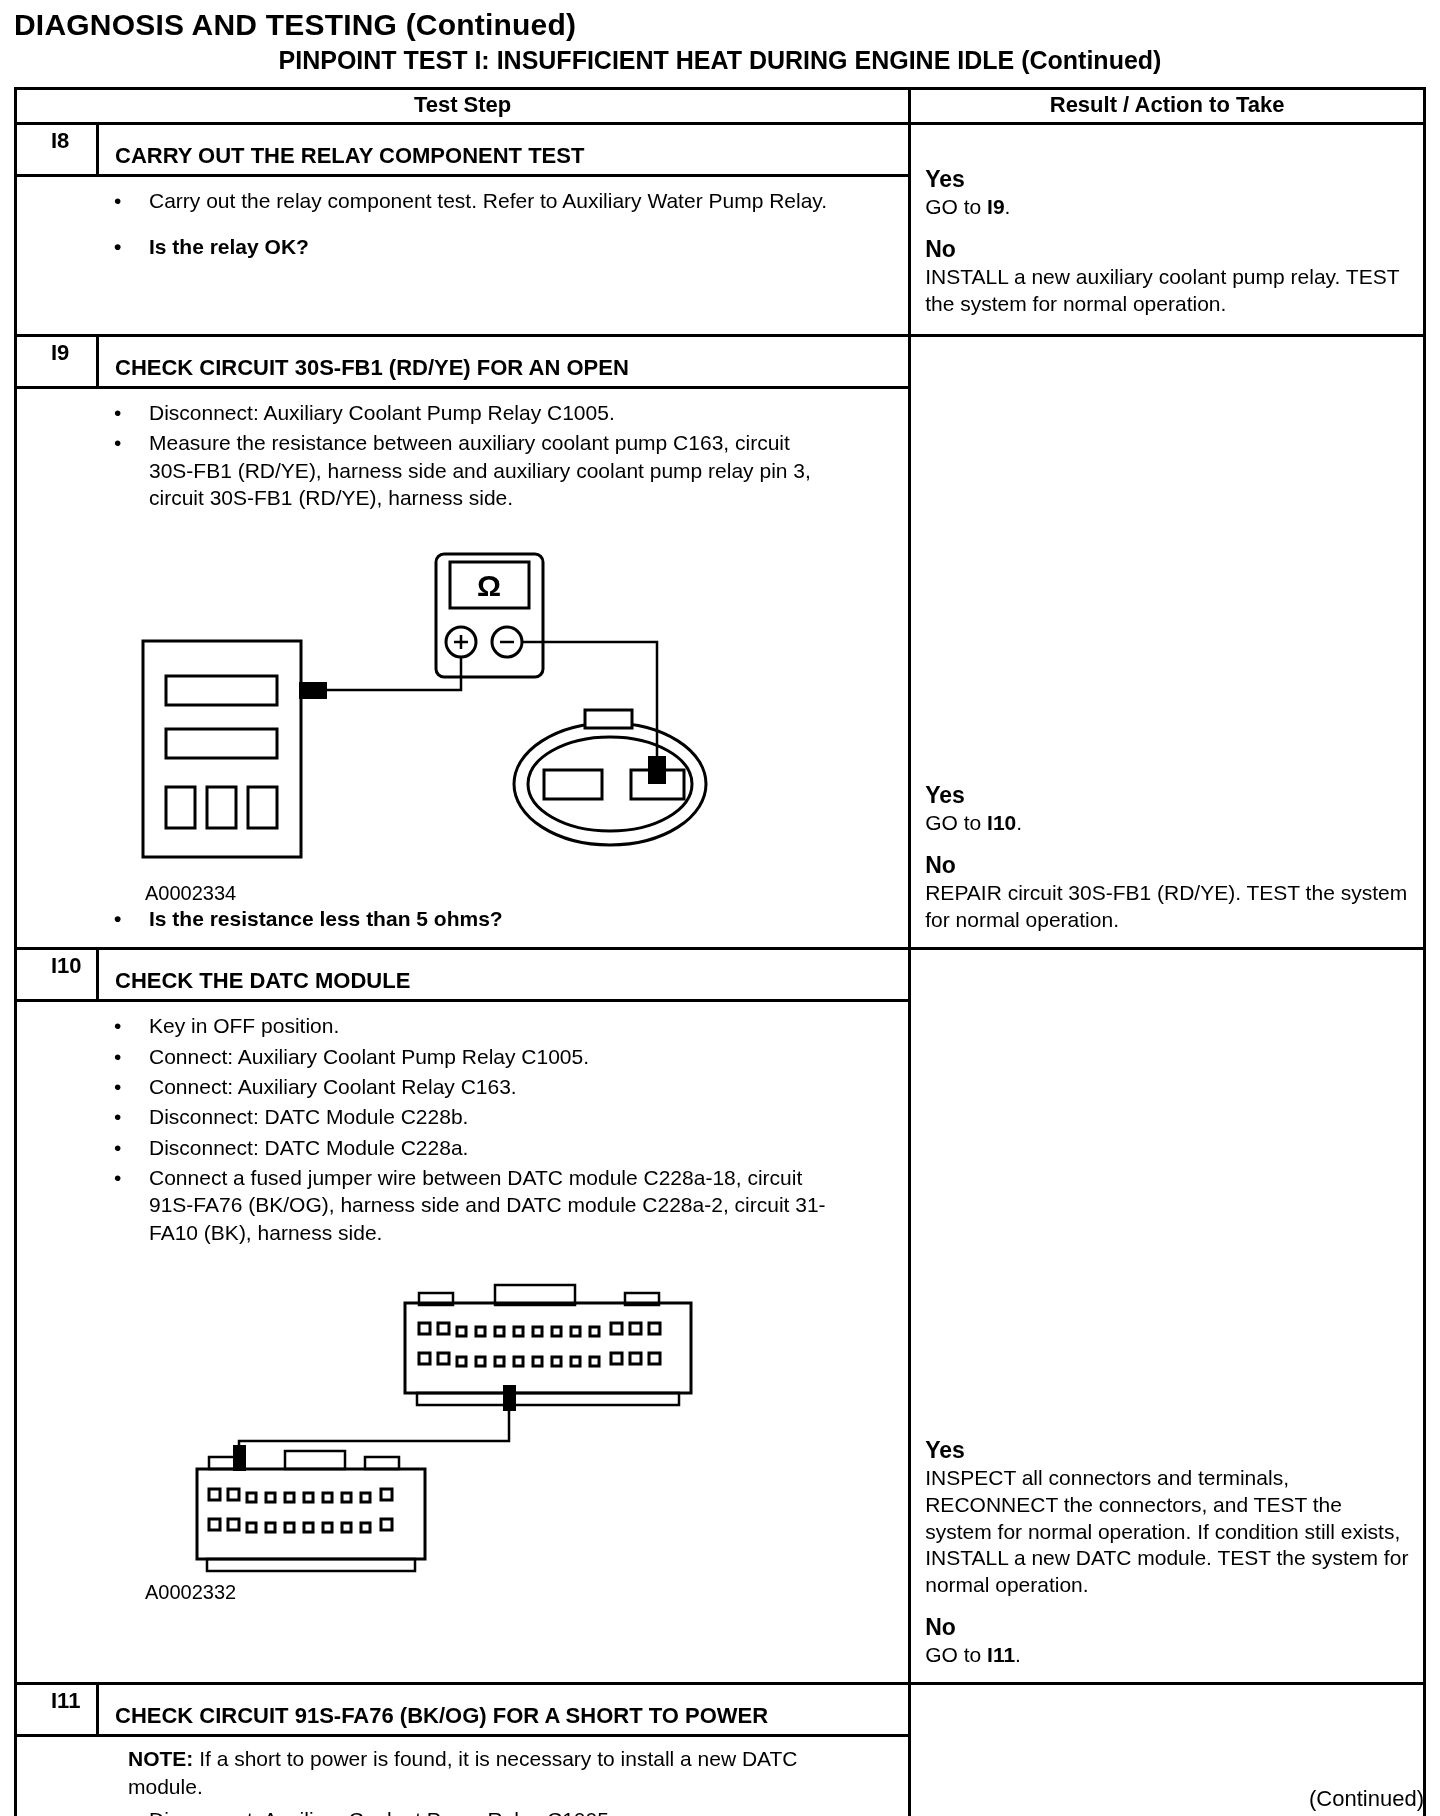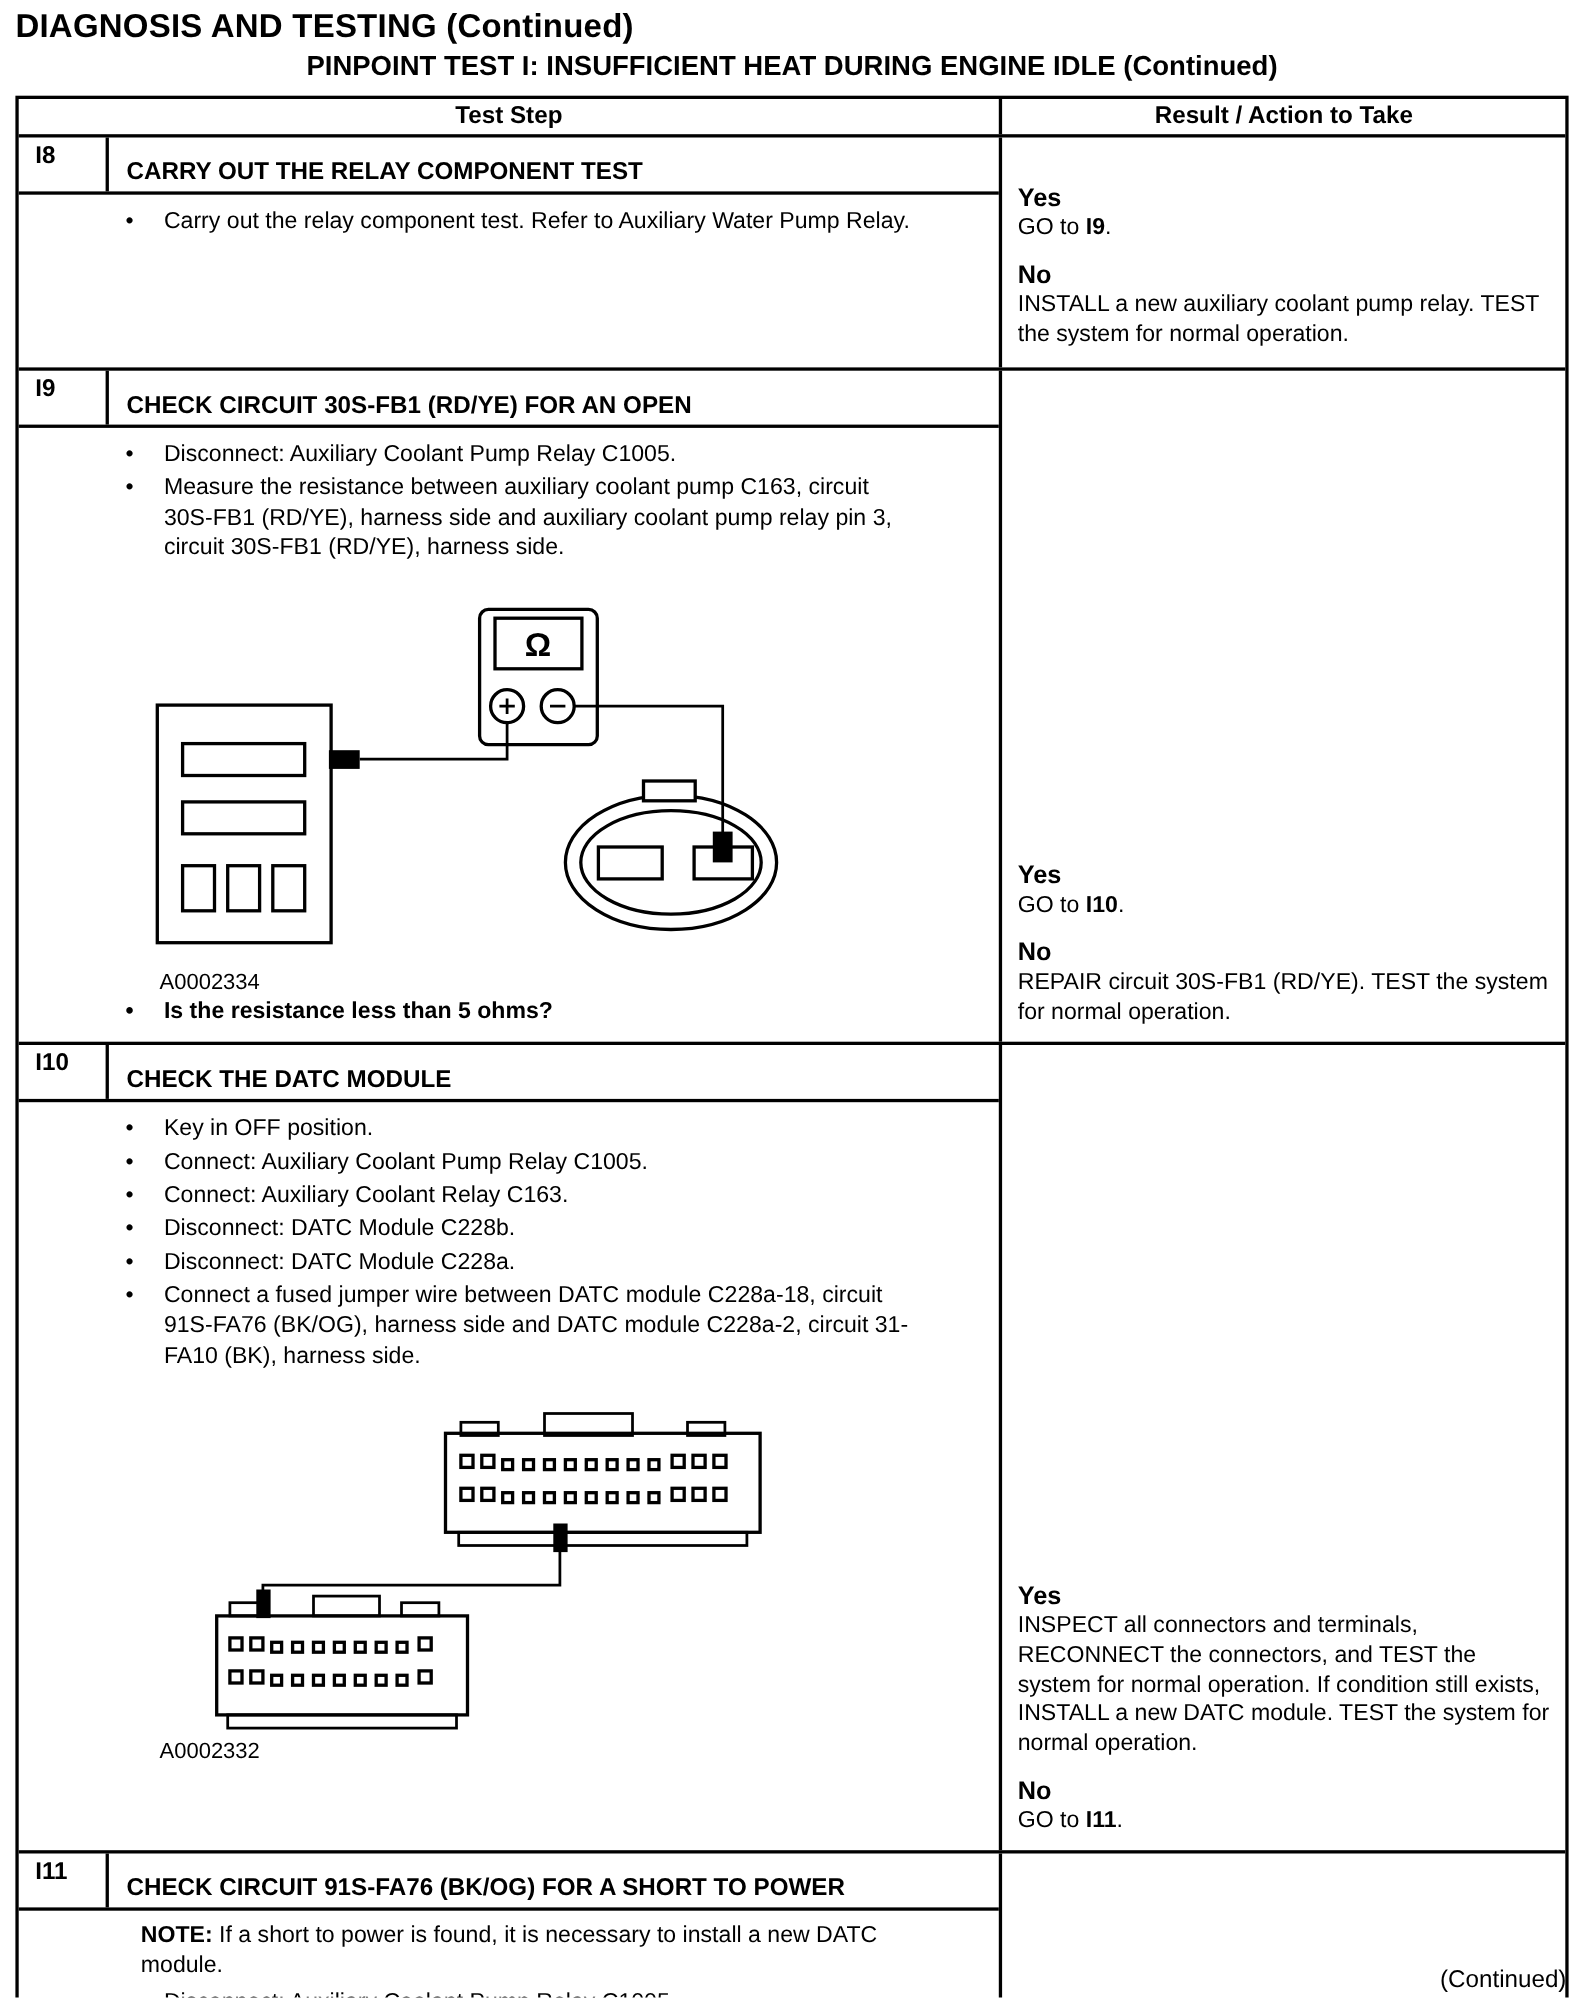--- a/index.html
+++ b/index.html
@@ -15,21 +15,21 @@
   .ptable { margin-top:12px; border:3px solid #000; }
   .thead { display:flex; border-bottom:3px solid #000; }
   .thead > div { font-weight:bold; font-size:22px; text-align:center; padding:2px 0 4px; }
   .c1 { width:63.6%; border-right:3px solid #000; }
   .c2 { flex:1; }
 
   .section { display:flex; align-items:stretch; border-bottom:3px solid #000; }
   .section:last-child { border-bottom:none; }
   .sec-left { width:63.6%; border-right:3px solid #000; display:flex; flex-direction:column; }
   .sec-header { display:flex; border-bottom:3px solid #000; font-weight:bold; font-size:22px; }
-  .sec-id { width:82px; flex-shrink:0; border-right:3px solid #000; padding:3px 0 5px 15px; }
+  .sec-id { width:82px; flex-shrink:0; border-right:3px solid #000; padding:3px 0 5px 34px; }
   .sec-title { padding:18px 10px 5px 16px; }
   .sec-body { flex:1; display:flex; flex-direction:column; padding:10px 0 12px; }
 
   .steps { list-style:none; font-size:21px; line-height:1.3; }
   .steps li { position:relative; padding:0 80px 3px 132px; }
   .steps li::before { content:"\2022"; position:absolute; left:97px; }
   .steps li.q { font-weight:bold; }
   .q-top-gap { margin-top:16px; }
   .q-bottom { margin-top:auto; }
 
@@ -71,20 +71,23 @@
 
     <div class="section" style="min-height:212px;">
       <div class="sec-left">
         <div class="sec-header">
           <div class="sec-id">I8</div>
           <div class="sec-title">CARRY OUT THE RELAY COMPONENT TEST</div>
         </div>
         <div class="sec-body">
           <ul class="steps">
             <li>Carry out the relay component test. Refer to Auxiliary Water Pump Relay.</li>
+          </ul>
+          <ul class="steps q-top-gap">
+            <li class="q">Is the relay OK?</li>
           </ul>
         </div>
       </div>
       <div class="sec-right top">
         <div class="res-label">Yes</div>
         <div class="res-text"><span>GO to </span><b>I9</b><span>.</span></div>
         <div class="res-label res-gap">No</div>
         <div class="res-text">INSTALL a new auxiliary coolant pump relay. TEST the system for normal operation.</div>
       </div>
     </div>

